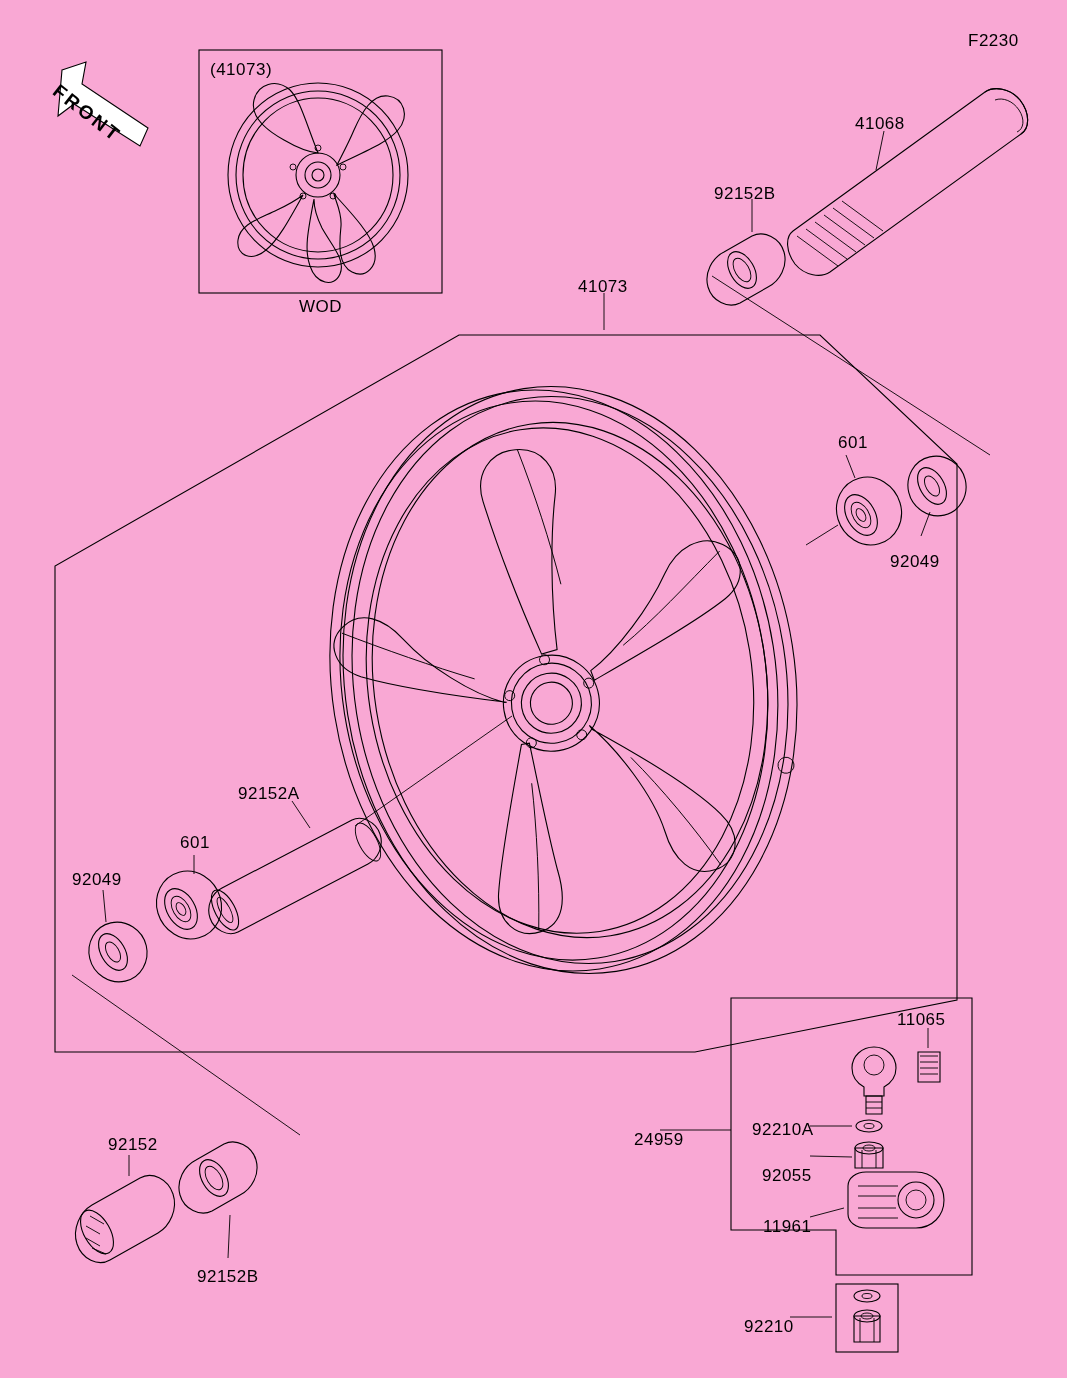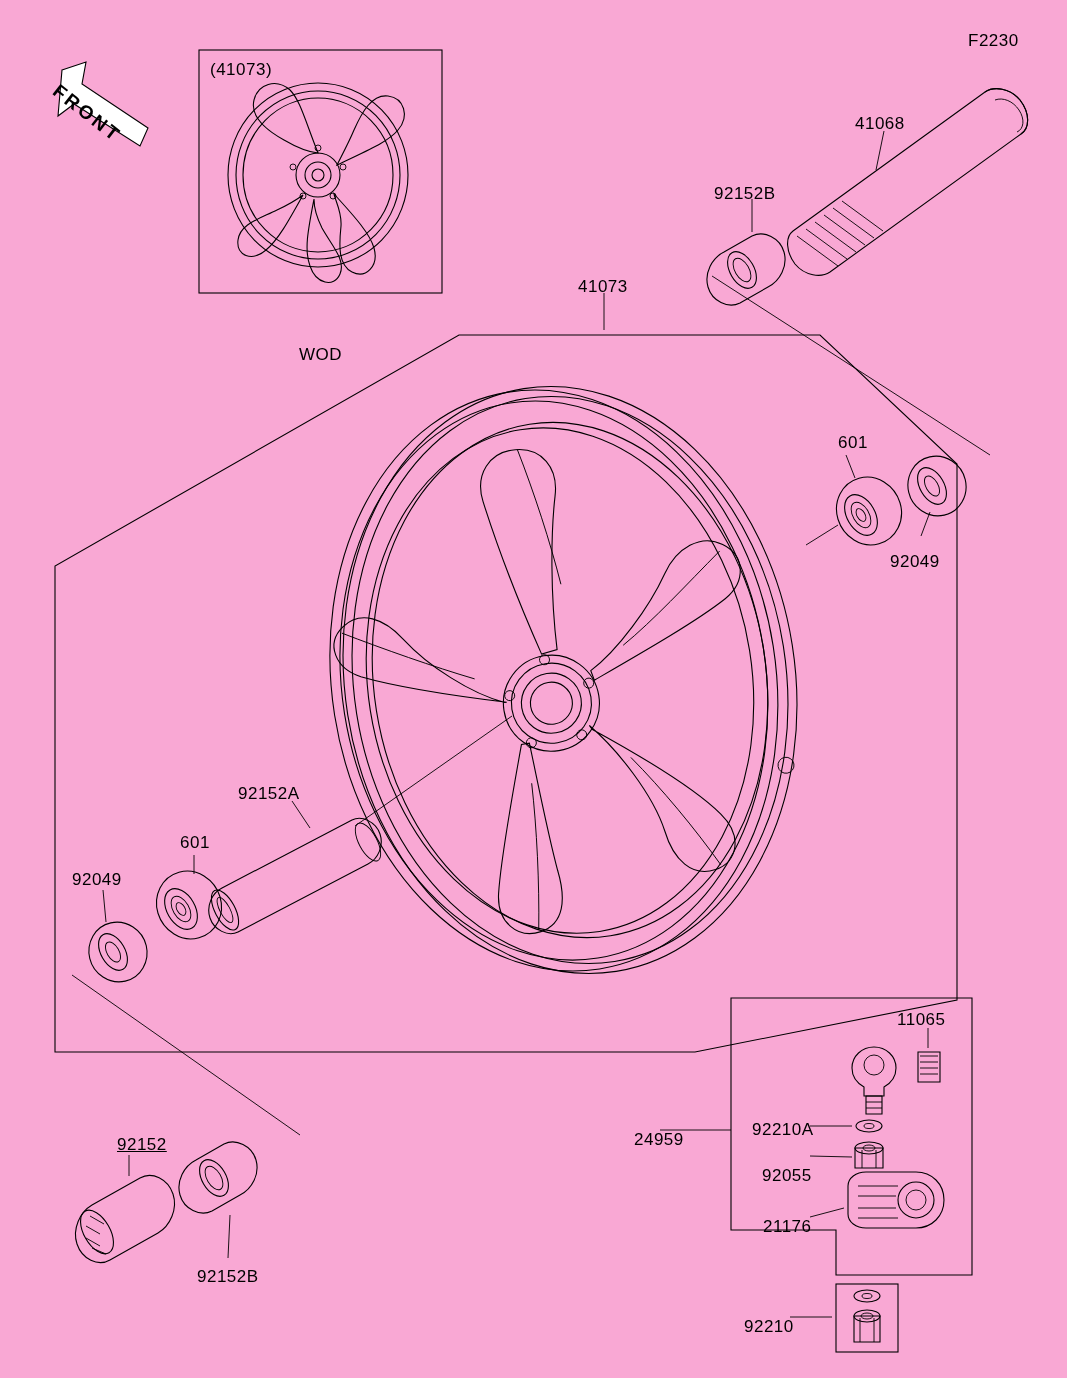--- a/index.html
+++ b/index.html
@@ -300,32 +300,32 @@
         <ellipse class="ln-thin" cx="867" cy="1316" rx="6" ry="3"></ellipse>
         <path class="ln-thin" d="M860,1318 L860,1342"></path>
         <path class="ln-thin" d="M874,1318 L874,1342"></path>
       </g>
       <path class="ln-thin" d="M790,1317 L832,1317"></path>
 
     </svg>
   </div>
 
   <div class="lbl" style="left:210px; top:60px;">(41073)</div>
-  <div class="lbl" style="left:299px; top:297px;margin-top:48px;">WOD</div>
+  <div class="lbl" style="left:299px; top:297px;">WOD</div>
 
   <div class="lbl" style="left:578px; top:277px;">41073</div>
   <div class="lbl" style="left:855px; top:114px;">41068</div>
   <div class="lbl" style="left:714px; top:184px;">92152B</div>
   <div class="lbl" style="left:838px; top:433px;">601</div>
   <div class="lbl" style="left:890px; top:552px;">92049</div>
   <div class="lbl" style="left:238px; top:784px;">92152A</div>
   <div class="lbl" style="left:180px; top:833px;">601</div>
   <div class="lbl" style="left:72px; top:870px;">92049</div>
-  <div class="lbl" style="left:117px; top:1135px;text-decoration:underline;">92152</div>
+  <div class="lbl" style="left:108px; top:1135px;">92152</div>
   <div class="lbl" style="left:197px; top:1267px;">92152B</div>
   <div class="lbl" style="left:634px; top:1130px;">24959</div>
   <div class="lbl" style="left:897px; top:1010px;text-align:center;">11065</div>
   <div class="lbl" style="left:762px; top:1126px;margin-top:40px;">92055</div>
   <div class="lbl" style="left:752px; top:1120px;">92210A</div>
-  <div class="lbl" style="left:763px; top:1217px;">21176</div>
+  <div class="lbl" style="left:763px; top:1217px;">11961</div>
   <div class="lbl" style="left:744px; top:1317px;">92210</div>
 
 </div>
 
 </body></html>

